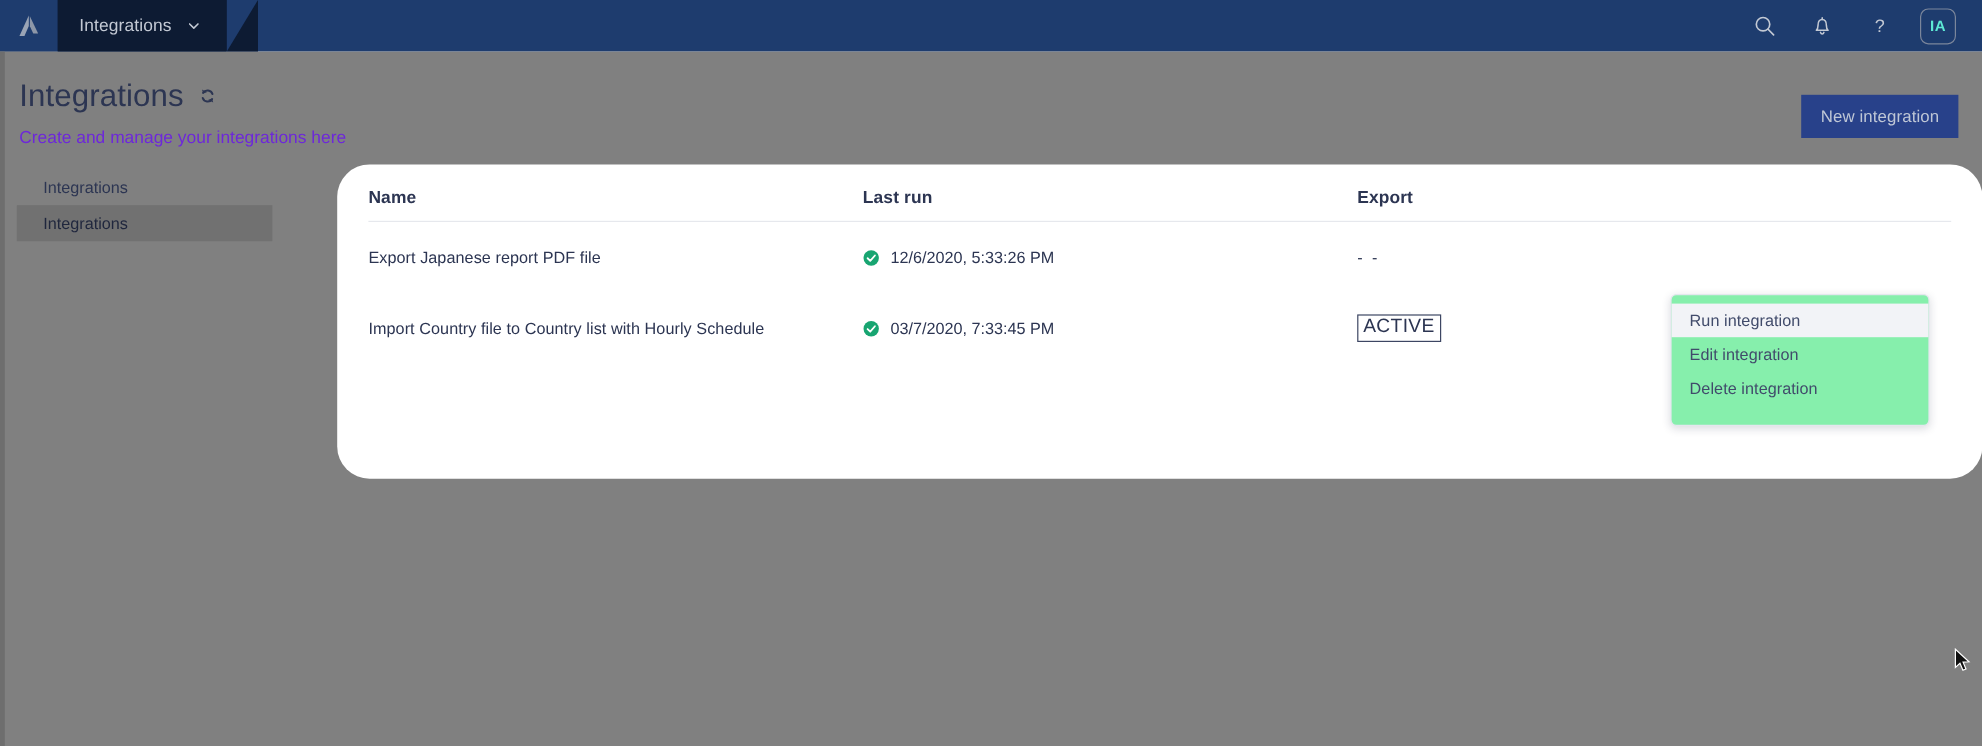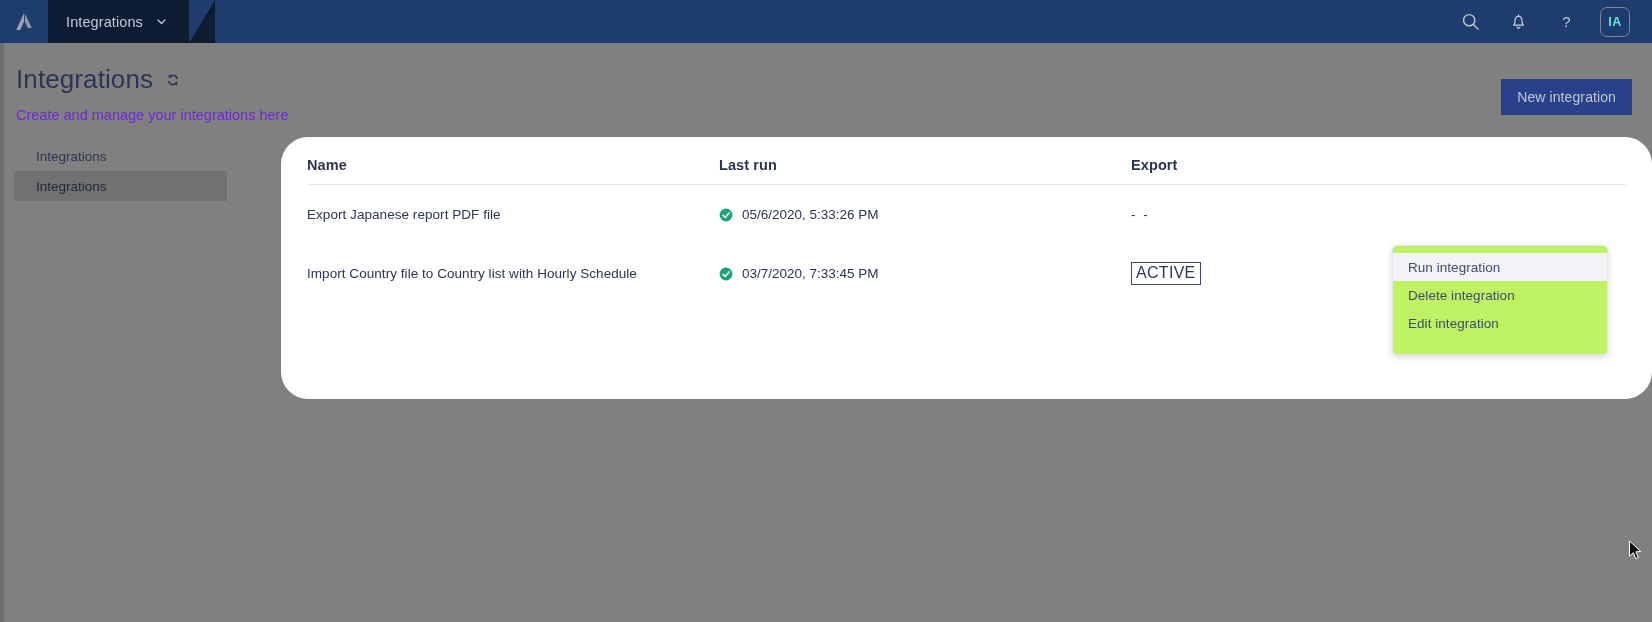--- a/index.html
+++ b/index.html
@@ -182,21 +182,21 @@
     padding: 1px 4px 2px 4px;
     line-height: 1.1;
   }
   .status-dash { color: #2c3552; letter-spacing: 2px; }
 
   
   .context-menu {
     position: absolute;
     left: 1392px; top: 245px;
     width: 216px; height: 110px;
-    background: #bef264;
+    background: #86efac;
     border: 1px solid #e4e7ee;
     border-radius: 5px;
     box-shadow: 0 2px 7px rgba(30,40,70,0.16);
     padding: 7px 0;
     z-index: 20;
   }
   .menu-item {
     height: 28px;
     display: flex; align-items: center;
     padding-left: 15px;
@@ -300,21 +300,21 @@
         <div class="col-menu"></div>
       </div>
 
       <div class="table-row">
         <div class="col-name cell-name">Export Japanese report PDF file</div>
         <div class="col-lastrun cell-lastrun">
           <svg class="status-check" viewBox="0 0 14 14">
             <circle cx="7" cy="7" r="6.4" fill="#18a571"></circle>
             <path d="M4 7.2 L6.2 9.4 L10.1 4.9" fill="none" stroke="#ffffff" stroke-width="1.5" stroke-linecap="round" stroke-linejoin="round"></path>
           </svg>
-          <span>05/6/2020, 5:33:26 PM</span>
+          <span>12/6/2020, 5:33:26 PM</span>
         </div>
         <div class="col-status cell-status">
           <span class="status-dash">- -</span>
         </div>
         <div class="col-menu"></div>
       </div>
 
       <div class="table-row">
         <div class="col-name cell-name">Import Country file to Country list with Hourly Schedule</div>
         <div class="col-lastrun cell-lastrun">
@@ -328,21 +328,21 @@
           <span class="badge">ACTIVE</span>
         </div>
         <div class="col-menu"></div>
       </div>
 
     </div>
   </div>
 
   <div class="context-menu">
     <div class="menu-item hover">Run integration</div>
+    <div class="menu-item">Edit integration</div>
     <div class="menu-item">Delete integration</div>
-    <div class="menu-item">Edit integration</div>
   </div>
 
   <svg class="cursor" viewBox="0 0 16 22">
     <path d="M1.5 1 L1.5 16.2 L5.3 12.7 L7.8 18.6 L10.3 17.5 L7.9 11.8 L12.8 11.5 Z" fill="#101010" stroke="#ffffff" stroke-width="1"></path>
   </svg>
 
 </div>
 
 </body></html>

